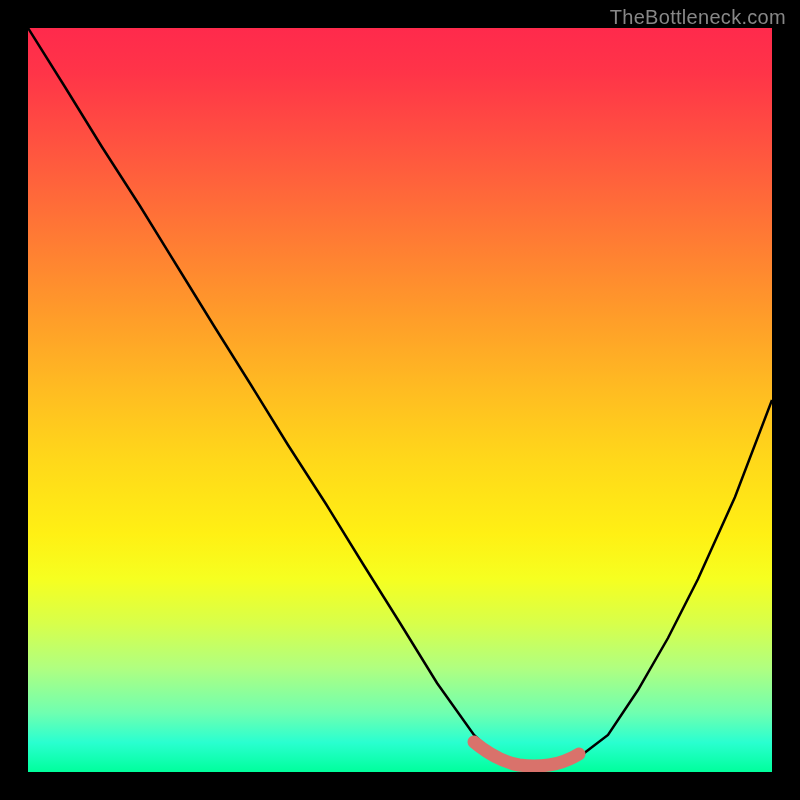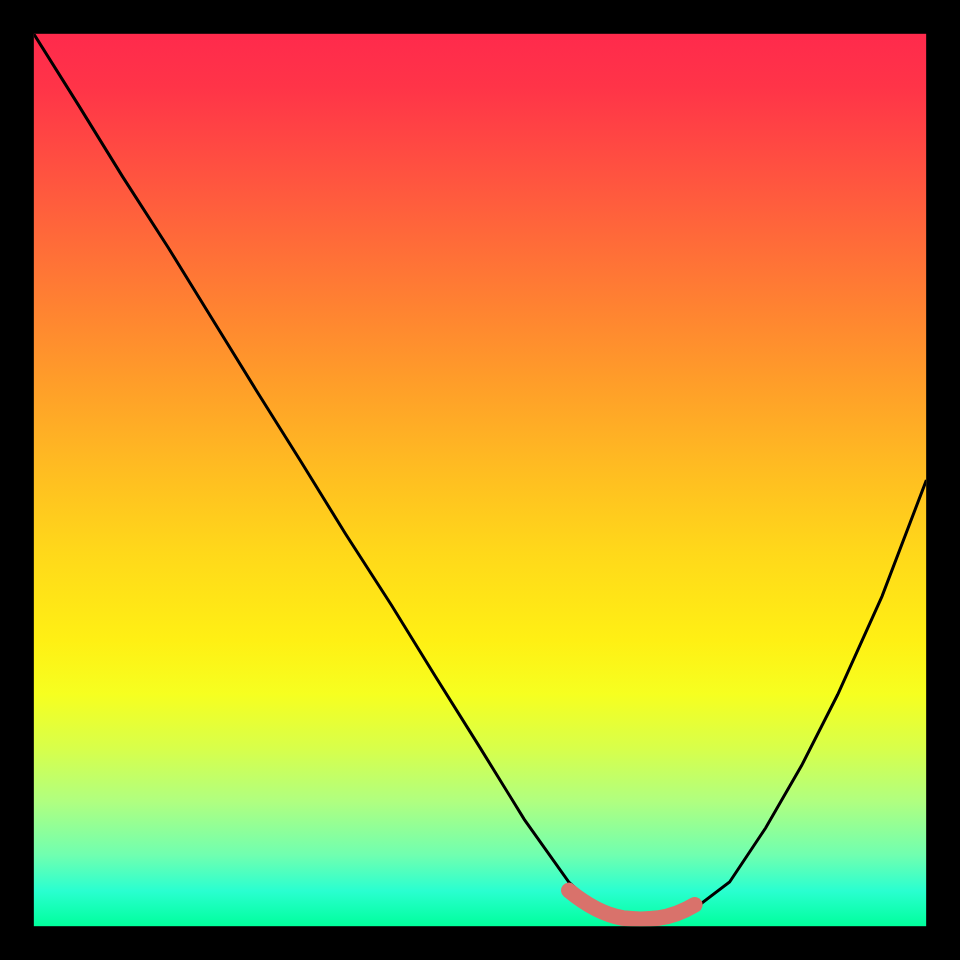--- a/index.html
+++ b/index.html
@@ -53,13 +53,14 @@
                L 640 610
                L 670 551
                L 707 469
                L 744 372"></path>
       <path fill="none" stroke="#d9726b" stroke-width="13" stroke-linecap="round" stroke-linejoin="round" d="M 446 714
                Q 469 733 491 737
                Q 506 739 521 737
                Q 536 735 551 726"></path>
     </svg>
   </div>
+  <div class="credit">TheBottleneck.com</div>
 </div>
 
 </body></html>

